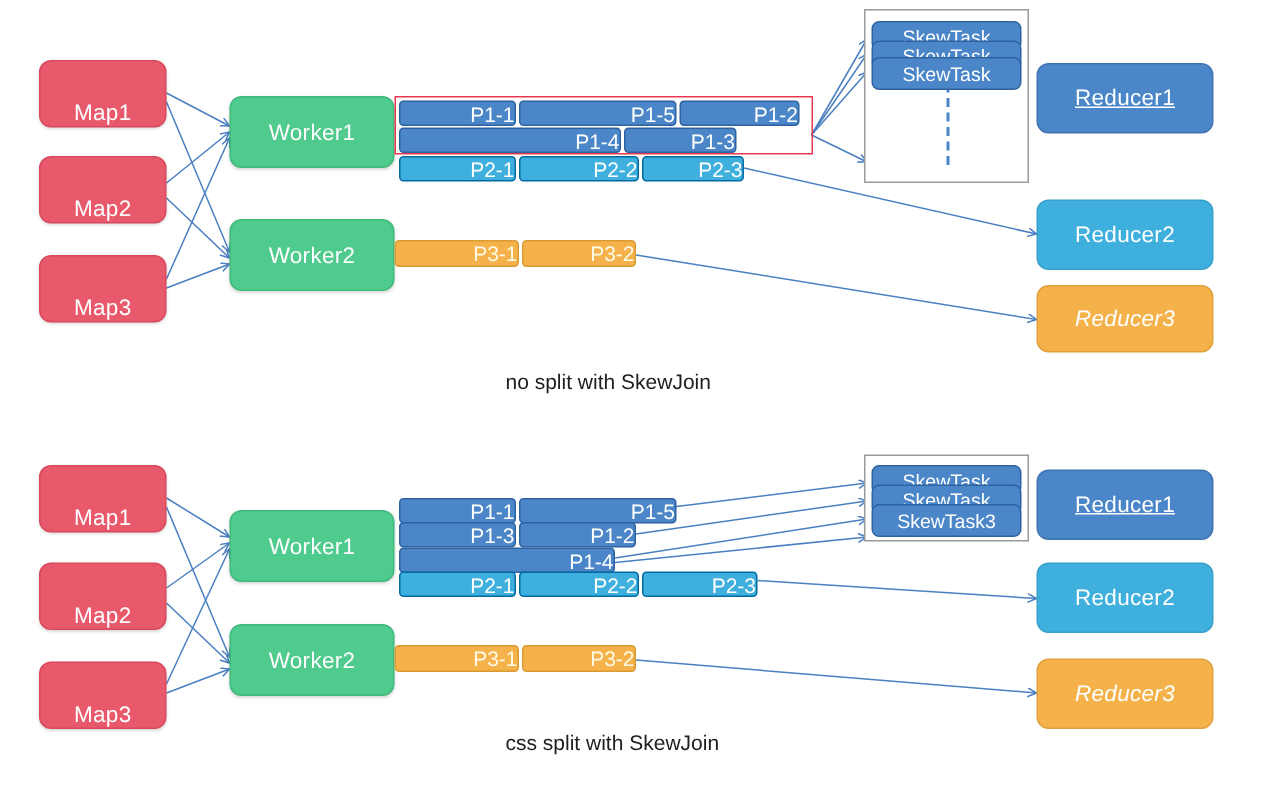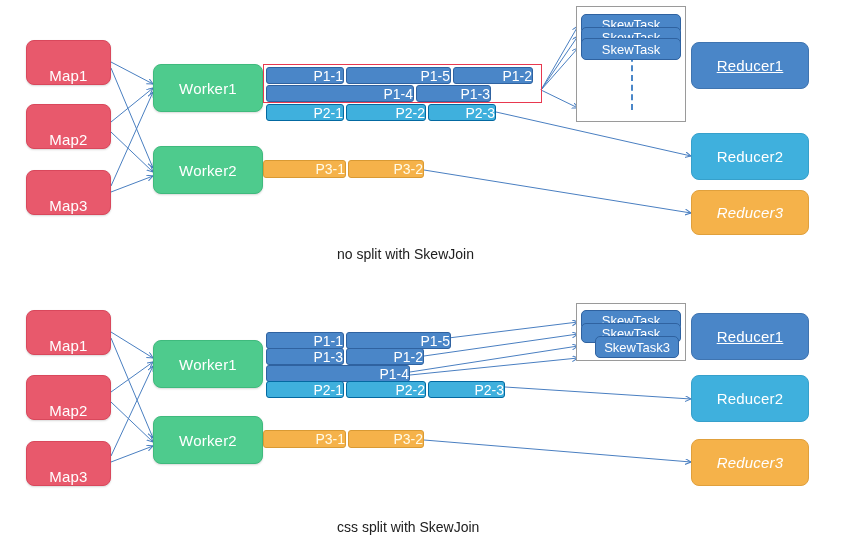--- a/index.html
+++ b/index.html
@@ -227,30 +227,30 @@
     <span>P3-2</span>
   </div>
 
   <div class="skewwrap" style="left:576px;top:303px;width:110px;height:58px;"></div>
   <div class="skewtask" style="left:581px;top:310px;width:100px;height:20px;">
     <span>SkewTask</span>
   </div>
   <div class="skewtask" style="left:581px;top:323px;width:100px;height:20px;">
     <span>SkewTask</span>
   </div>
-  <div class="skewtask" style="left:595px;top:336px;width:84px;height:22px;">
+  <div class="skewtask" style="left:581px;top:336px;width:100px;height:22px;">
     <span>SkewTask3</span>
   </div>
 
   <div class="node red1" style="left:691px;top:313px;width:118px;height:47px;">
     <span>Reducer1</span>
   </div>
   <div class="node blue2" style="left:691px;top:375px;width:118px;height:47px;">
     <span>Reducer2</span>
   </div>
   <div class="node orng3" style="left:691px;top:439px;width:118px;height:47px;">
     <span>Reducer3</span>
   </div>
 
-  <div class="caption" style="left:337px;top:519px;">css split with SkewJoin</div>
+  <div class="caption" style="left:337px;top:487px;">css split with SkewJoin</div>
 
 
 </div>
 
 </body></html>

